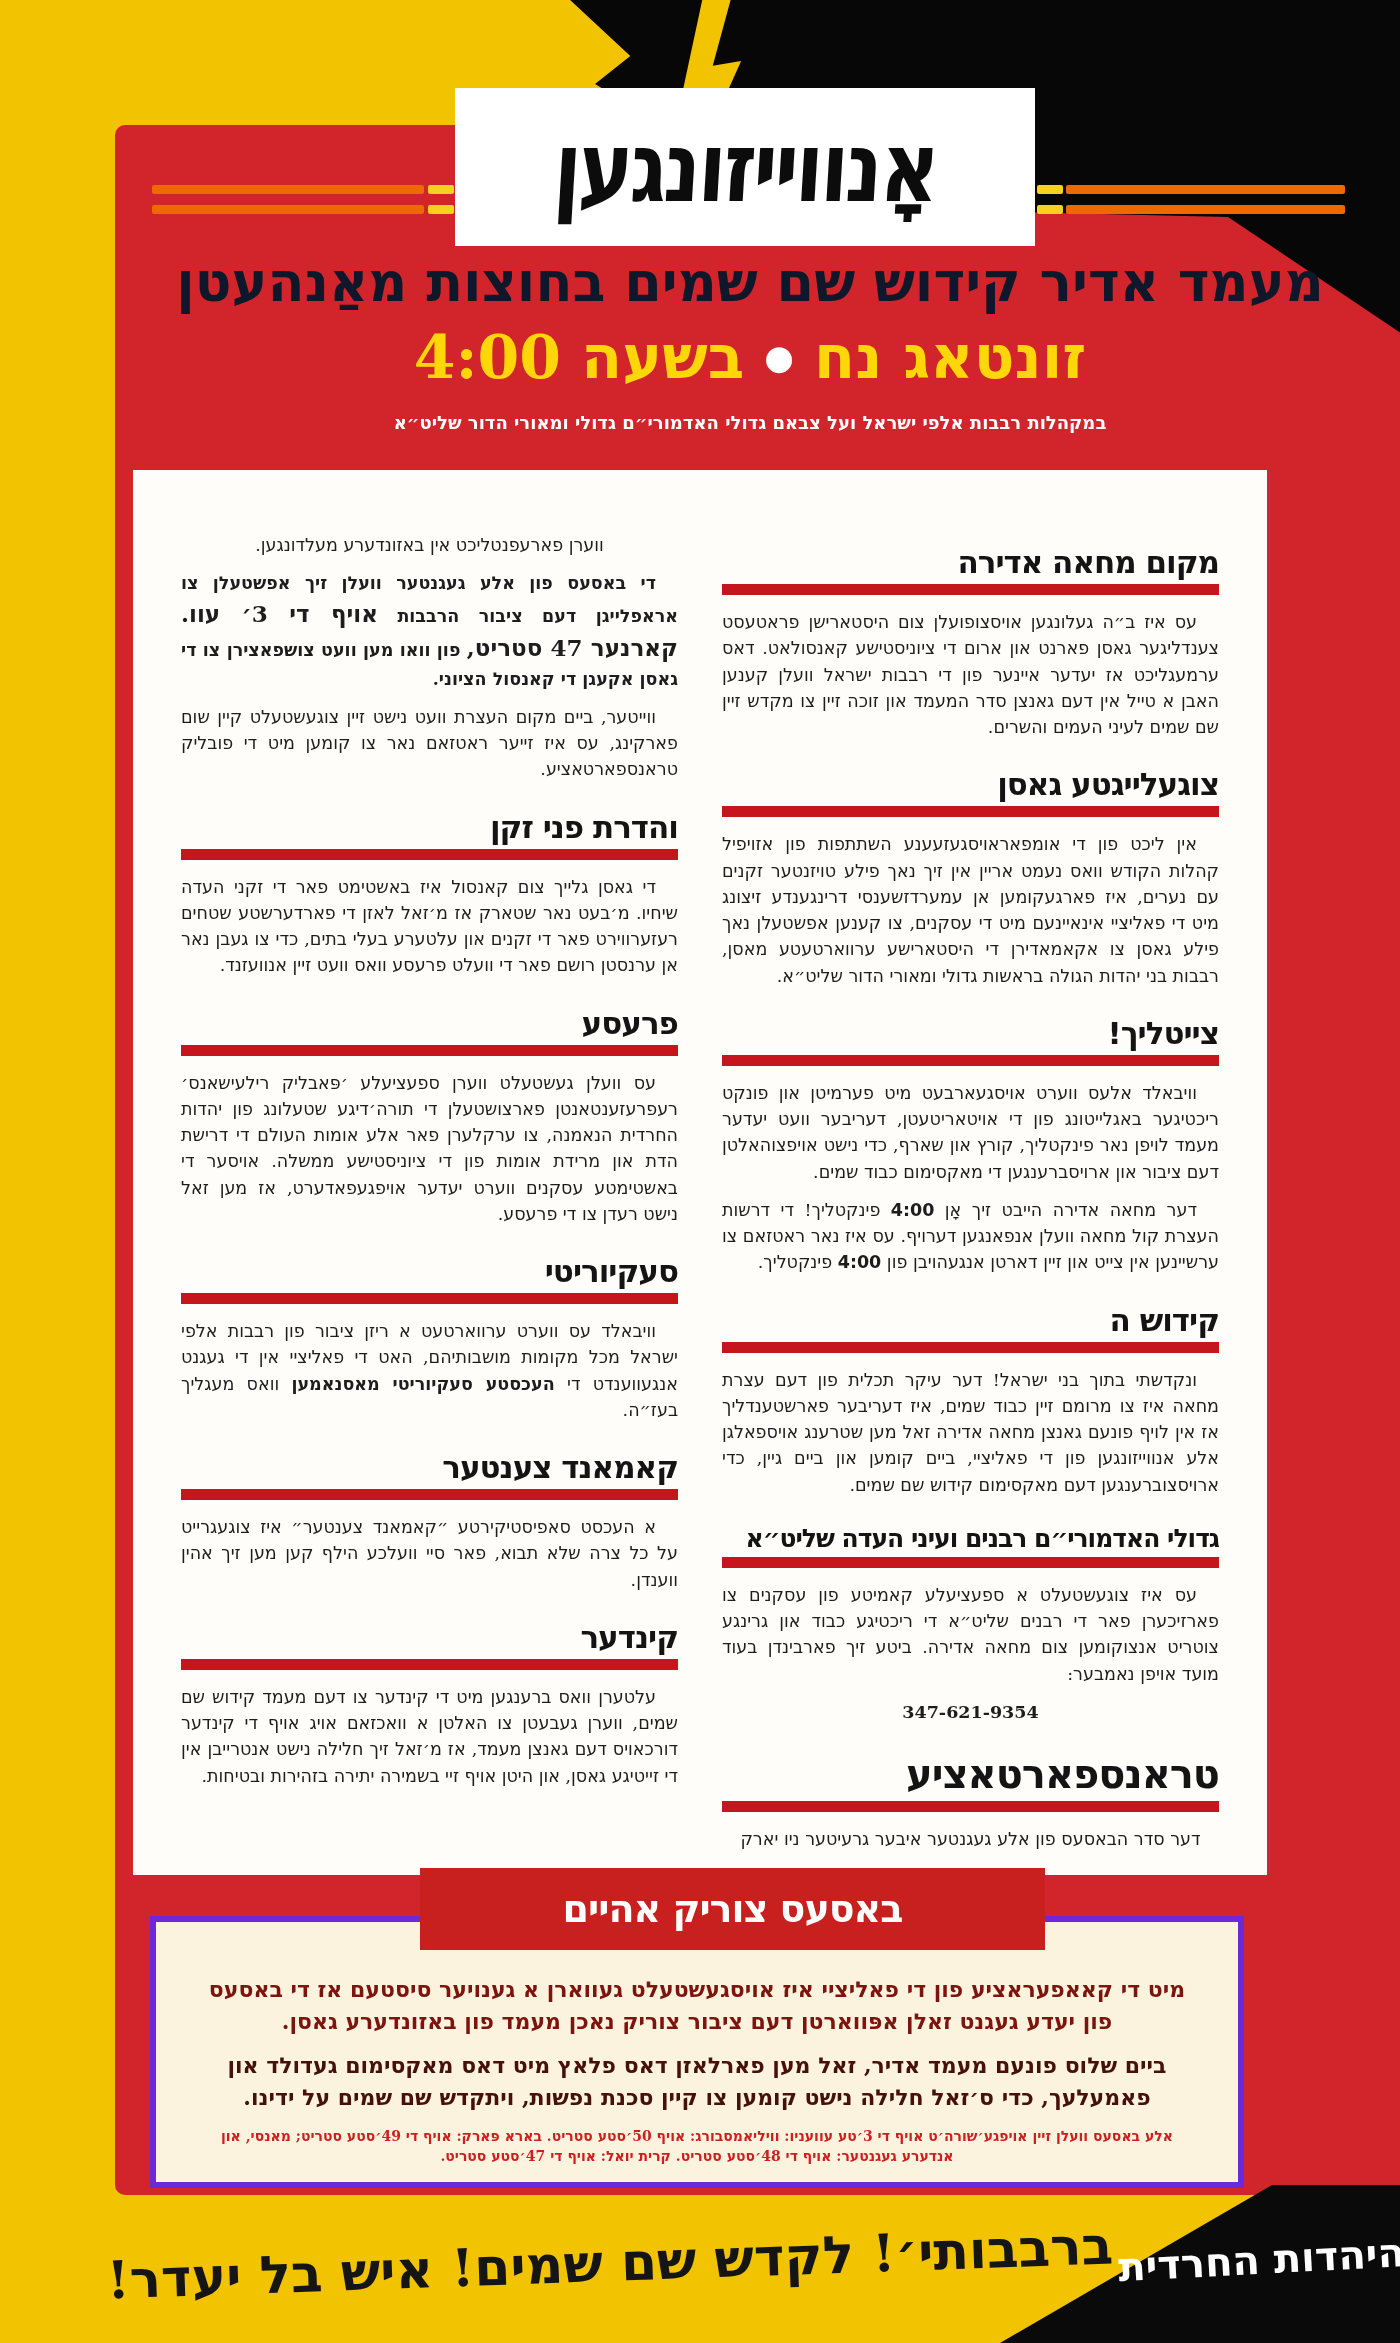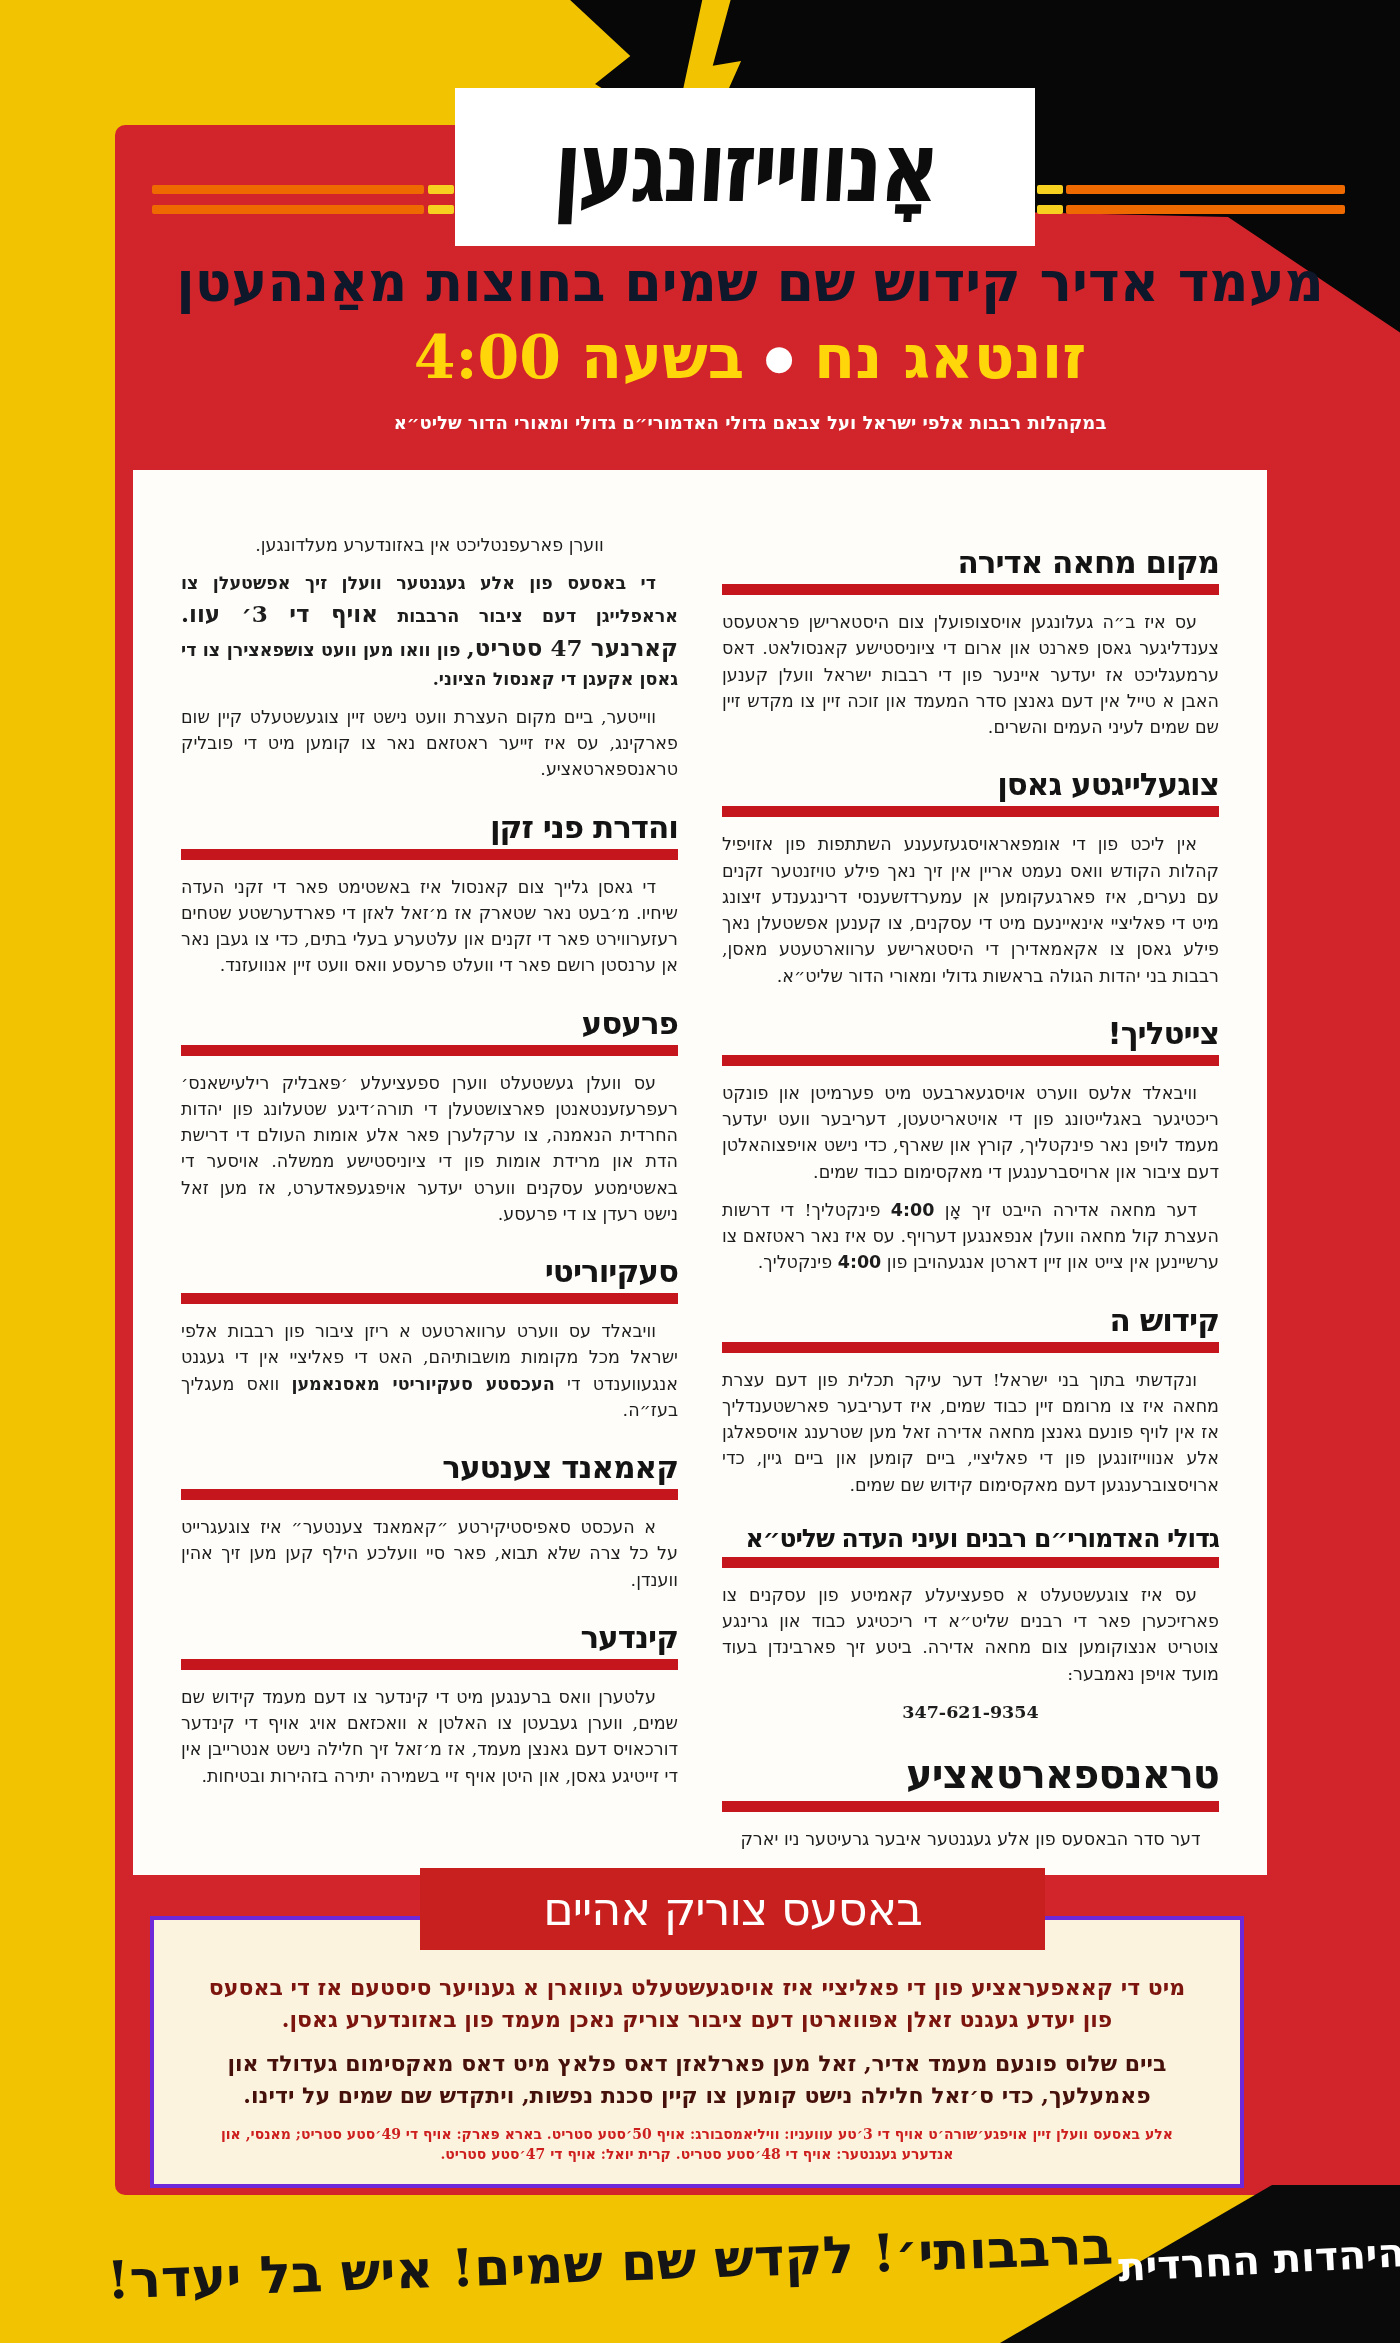--- a/index.html
+++ b/index.html
@@ -69,25 +69,25 @@
   .col p.center{text-align:center;text-indent:0;}
   .phone{font-weight:bold;font-family:"DejaVu Sans",sans-serif;}
   .red-notice{color:#c2191a;font-weight:bold;}
   .red-notice .hl{font-size:23px;font-weight:900;}
   strong.inline{font-weight:900;}
   .time-strong{font-weight:900;font-family:"DejaVu Sans",sans-serif;}
   
   .buses-banner{
     position:absolute;left:420px;top:1868px;width:625px;height:82px;background:#c81f1f;z-index:7;
     display:flex;align-items:center;justify-content:center;
-    color:#ffffff;font-size:46px;font-weight:400;letter-spacing:-1px;
+    color:#ffffff;font-size:38px;font-weight:700;letter-spacing:-1px;
   }
   .buses-box{
     position:absolute;left:150px;top:1916px;width:1094px;height:272px;z-index:5;
-    background:#fbf3de;border:4px solid #6d28d9;box-sizing:border-box;
+    background:#fbf3de;border:6px solid #6d28d9;box-sizing:border-box;
     padding:52px 40px 0 40px;
   }
   .buses-box p{margin:0 0 12px 0;text-align:center;line-height:1.45;
     font-family:"DejaVu Serif","DejaVu Sans",serif;}
   .buses-p1{color:#7c150e;font-weight:900;font-size:22px;}
   .buses-p2{color:#46100b;font-weight:bold;font-size:22px;}
   .buses-routes{color:#ce1f1f;font-weight:bold;font-size:14px;}
   .buses-routes .rlabel{font-weight:900;}
   
   .black-wedge-bottom{

